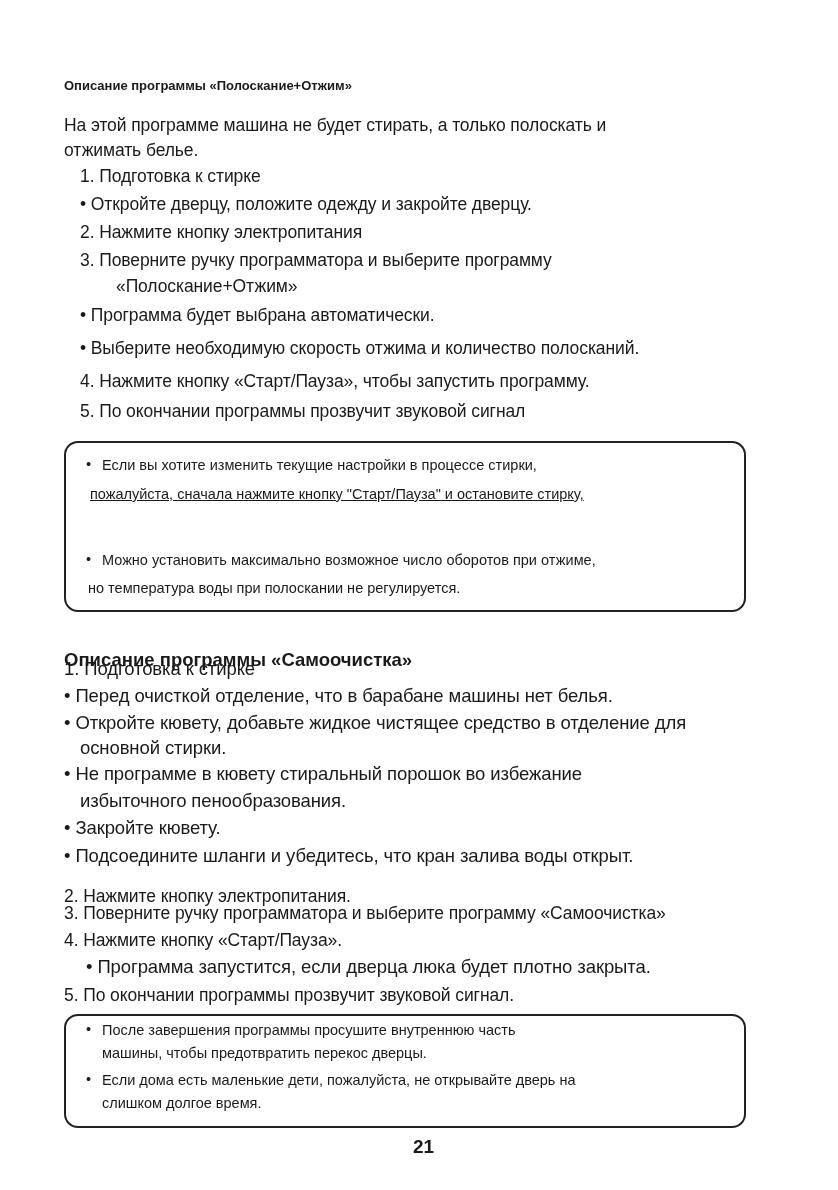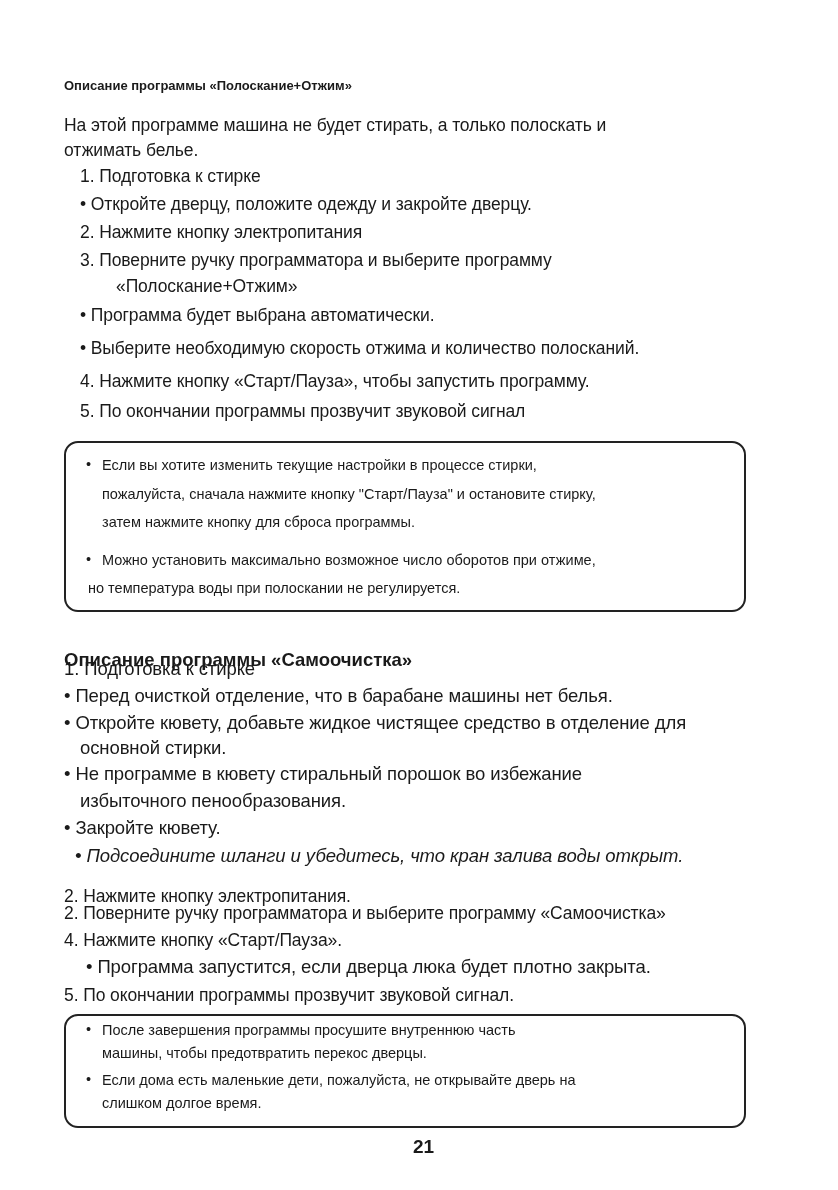--- a/index.html
+++ b/index.html
@@ -25,38 +25,37 @@
 <div class="abs t1" style="left:80px;top:250px;">3. Поверните ручку программатора и выберите программу</div>
 <div class="abs t1" style="left:116px;top:276px;">«Полоскание+Отжим»</div>
 <div class="abs t1" style="left:80px;top:305px;">•  Программа будет выбрана автоматически.</div>
 <div class="abs t1" style="left:80px;top:338px;">•    Выберите необходимую скорость отжима и количество полосканий.</div>
 <div class="abs t1" style="left:80px;top:371px;">4. Нажмите кнопку «Старт/Пауза», чтобы запустить программу.</div>
 <div class="abs t1" style="left:80px;top:401px;">5. По окончании программы прозвучит звуковой сигнал</div>
 
 <div class="box" style="left:64px;top:441px;width:682px;height:171px;">
   <div class="abs small" style="left:20px;top:13px;">•</div>
   <div class="abs small" style="left:36px;top:14px;text-align:right;">Если вы хотите изменить текущие настройки в процессе стирки,</div>
-  <div class="abs small" style="left:36px;top:43px;">пожалуйста, сначала нажмите кнопку "Старт/Пауза" и остановите стирку,</div>
-  <div class="abs small" style="left:36px;top:71px;">затем нажмите кнопку для сброса программы.</div>
+  <div class="abs small" style="left:24px;top:43px;text-decoration:underline;">пожалуйста, сначала нажмите кнопку "Старт/Пауза" и остановите стирку,</div>
   <div class="abs small" style="left:20px;top:108px;">•</div>
   <div class="abs small" style="left:36px;top:109px;">Можно установить максимально возможное число оборотов при отжиме,</div>
   <div class="abs small" style="left:22px;top:137px;">но температура воды при полоскании не регулируется.</div>
 </div>
 
 <div class="abs h" style="left:64px;top:624px;font-size:18.5px;margin-top:25px;">Описание программы «Самоочистка»</div>
 <div class="abs t2" style="left:64px;top:658px;">1.   Подготовка к стирке</div>
 <div class="abs t2" style="left:64px;top:685px;">•  Перед очисткой отделение, что в барабане машины нет белья.</div>
 <div class="abs t2" style="left:64px;top:712px;">•  Откройте кювету, добавьте жидкое чистящее средство в отделение для</div>
 <div class="abs t2" style="left:80px;top:737px;">основной стирки.</div>
 <div class="abs t2" style="left:64px;top:763px;">•  Не программе в кювету стиральный порошок во избежание</div>
 <div class="abs t2" style="left:80px;top:790px;">избыточного пенообразования.</div>
 <div class="abs t2" style="left:64px;top:817px;">•  Закройте кювету.</div>
-<div class="abs t2" style="left:75px;top:845px;font-style:italic;">• Подсоедините шланги и убедитесь, что кран залива воды открыт.</div>
+<div class="abs t2" style="left:64px;top:845px;">• Подсоедините шланги и убедитесь, что кран залива воды открыт.</div>
 <div class="abs t1" style="left:64px;top:875px;margin-top:11px;">2.   Нажмите кнопку электропитания.</div>
-<div class="abs t1" style="left:64px;top:903px;">2. Поверните ручку программатора и выберите программу «Самоочистка»</div>
+<div class="abs t1" style="left:64px;top:903px;">3. Поверните ручку программатора и выберите программу «Самоочистка»</div>
 <div class="abs t1" style="left:64px;top:930px;">4. Нажмите кнопку «Старт/Пауза».</div>
 <div class="abs t2" style="left:86px;top:956px;">•  Программа запустится, если дверца люка будет плотно закрыта.</div>
 <div class="abs t1" style="left:64px;top:985px;">5. По окончании программы прозвучит звуковой сигнал.</div>
 
 <div class="box" style="left:64px;top:1014px;width:682px;height:114px;">
   <div class="abs small" style="left:20px;top:5px;">•</div>
   <div class="abs small" style="left:36px;top:6px;">После завершения программы просушите внутреннюю часть</div>
   <div class="abs small" style="left:36px;top:29px;">машины, чтобы предотвратить перекос дверцы.</div>
   <div class="abs small" style="left:20px;top:55px;">•</div>
   <div class="abs small" style="left:36px;top:56px;">Если дома есть маленькие дети, пожалуйста, не открывайте дверь на</div>

